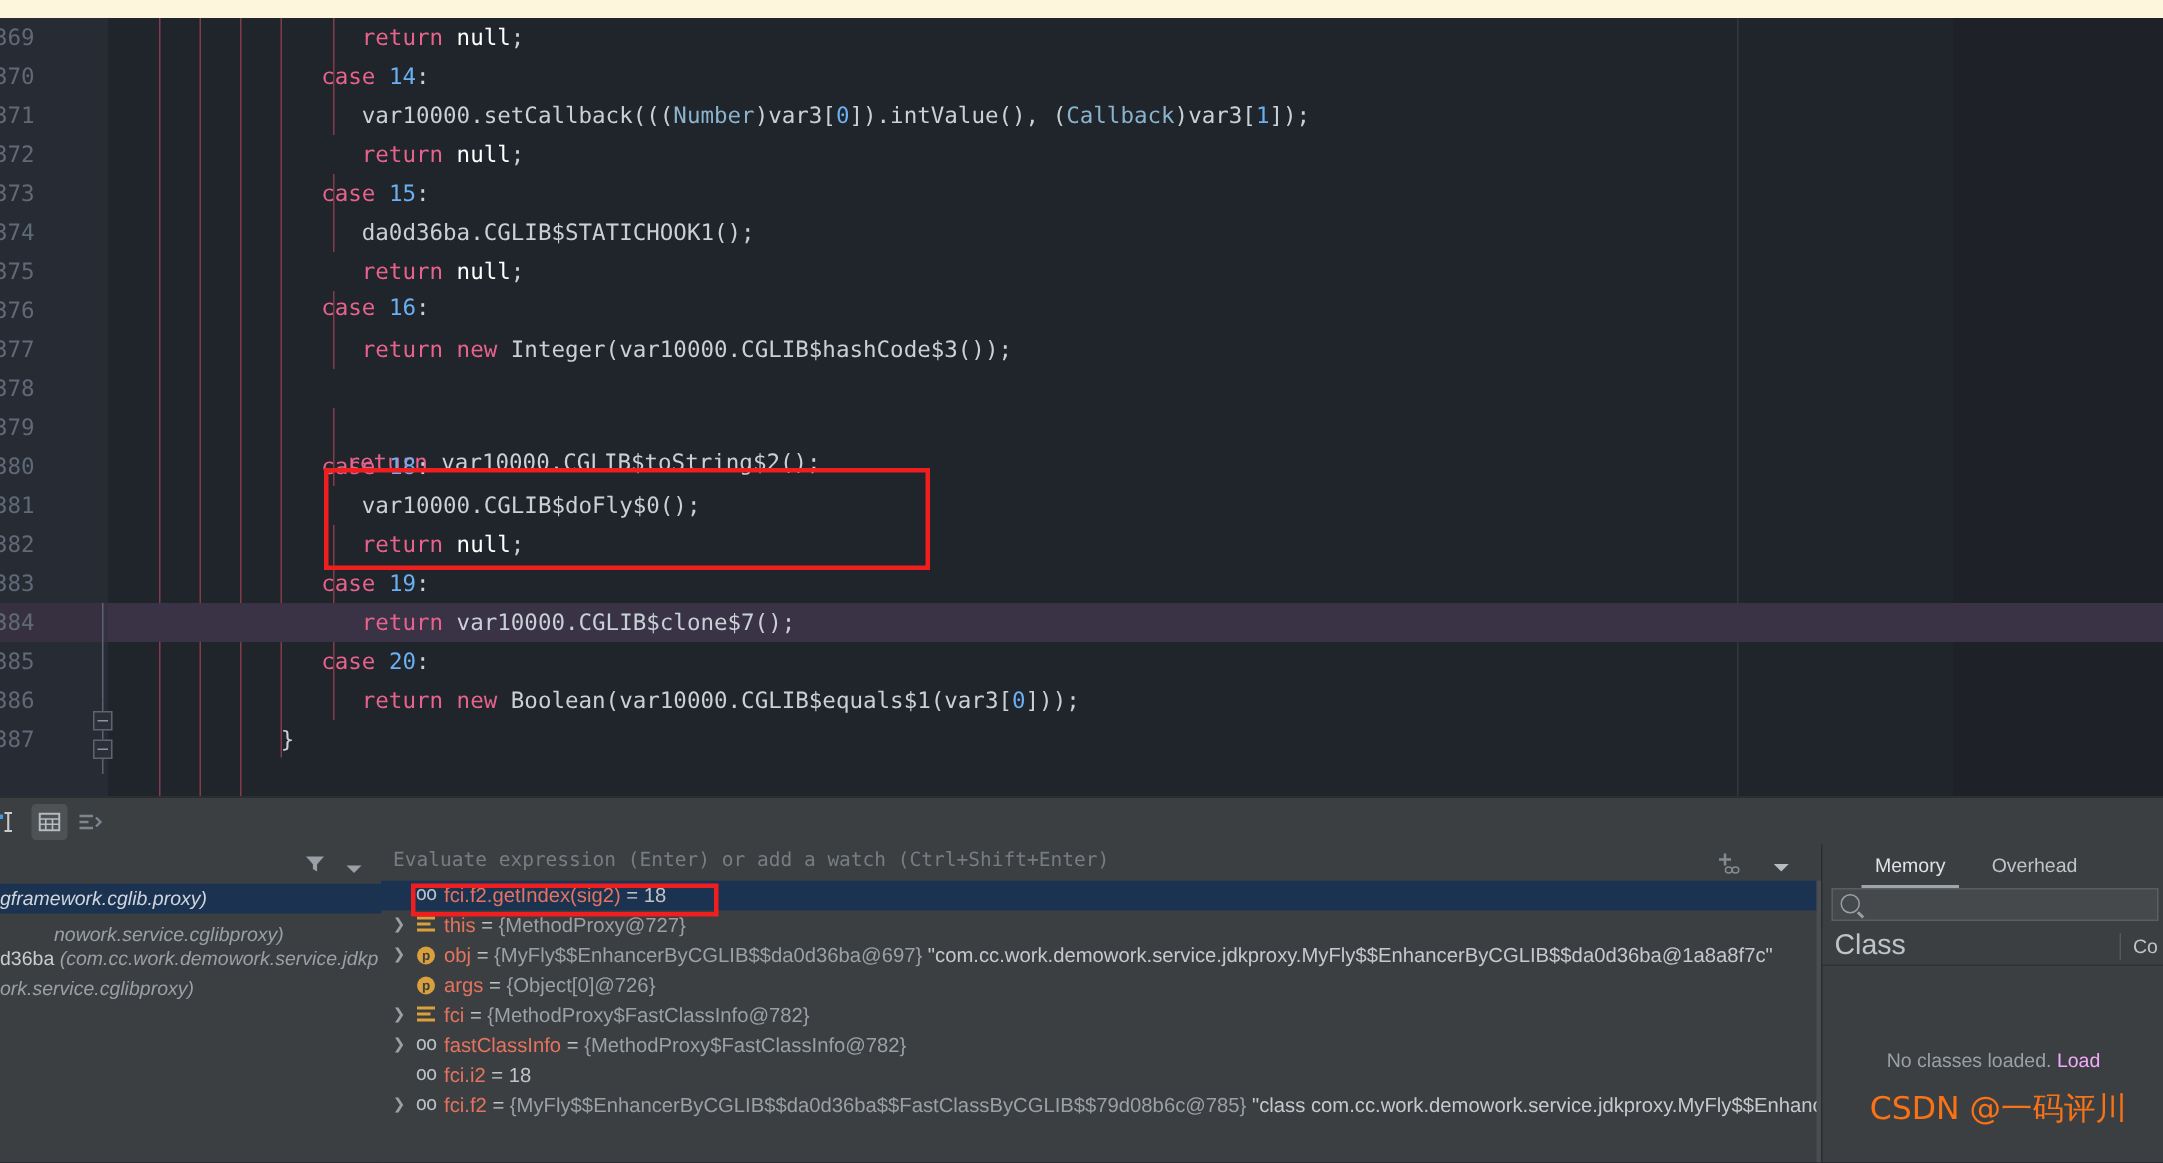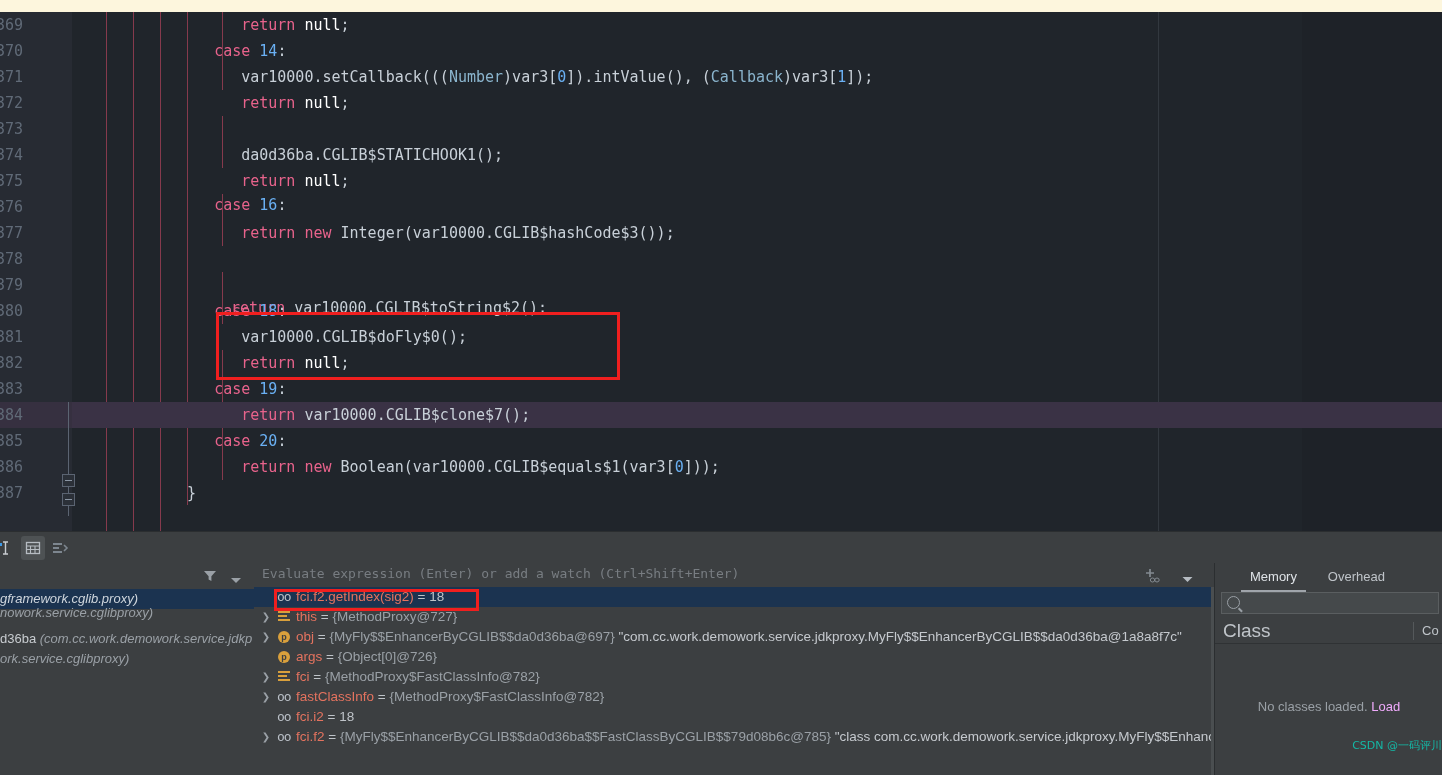--- a/index.html
+++ b/index.html
@@ -97,21 +97,21 @@
   .msearch .mag{position:absolute;left:5px;top:3px;width:11px;height:11px;border:1.6px solid #9aa0a6;border-radius:50%;}
   .msearch .mag:after{content:"";position:absolute;right:-4px;bottom:-3px;width:5px;height:1.6px;background:#9aa0a6;transform:rotate(45deg);}
   .mhead{position:absolute;left:0;top:56px;width:228px;height:24px;background:#3c3f41;border-bottom:1px solid #2f3234;}
   .mhead .c1{position:absolute;left:8px;top:0;line-height:24px;font-size:19px;color:#bfc4c9;}
   .mhead .c2{position:absolute;left:207px;top:0;line-height:24px;font-size:13px;color:#bfc4c9;}
   .mhead .div{position:absolute;left:198px;top:3px;width:1px;height:18px;background:#55595b;}
   .mempty{position:absolute;left:0;top:136px;width:228px;text-align:center;font-size:13px;color:#9aa0a6;}
   .mempty a{color:#f0abfc;text-decoration:none;}
 
   
-  .watermark{position:absolute;right:0;bottom:22px;font-size:11px;color:#14b8a6;font-family:"DejaVu Sans","Liberation Sans",sans-serif;}
+  .watermark{position:absolute;right:24px;bottom:22px;font-size:21px;color:#f97316;font-family:"DejaVu Sans","Liberation Sans",sans-serif;}
 
   
   .vscroll{position:absolute;right:0;top:0;width:4px;background:#5a5f63;}
 </style>
 </head>
 <body>
 
 <div id="app">
 
   <div class="top-strip"></div>
@@ -156,20 +156,21 @@
         <div class="lnum" style="top: 416px; left: -4px;">385</div>
         <div class="lnum" style="top: 442px; left: -4px;">386</div>
         <div class="lnum" style="top: 468px; left: -4px;">387</div>
       </div>
 
     <div class="code-lines" id="code-lines">
         <div class="cl" style="top: 0px;"><span class="txt" style="left: 241.2px;"><span class="kw2">return</span><span class="nullv"> null</span><span class="punc">;</span></span></div>
         <div class="cl" style="top: 26px;"><span class="txt" style="left: 214.16px;"><span class="kw2">case</span><span class="punc"> </span><span class="num">14</span><span class="punc">:</span></span></div>
         <div class="cl" style="top: 52px;"><span class="txt" style="left: 241.2px;"><span class="id">var10000</span><span class="punc">.setCallback(((</span><span class="cls">Number</span><span class="punc">)var3[</span><span class="num">0</span><span class="punc">]).intValue(), (</span><span class="cls">Callback</span><span class="punc">)var3[</span><span class="num">1</span><span class="punc">]);</span></span></div>
         <div class="cl" style="top: 78px;"><span class="txt" style="left: 241.2px;"><span class="kw2">return</span><span class="nullv"> null</span><span class="punc">;</span></span></div>
+        <div class="cl" style="top: 104px;"><span class="txt" style="left: 214.16px;"><span class="kw2">case</span><span class="punc"> </span><span class="num">15</span><span class="punc">:</span></span></div>
         <div class="cl" style="top: 130px;"><span class="txt" style="left: 241.2px;"><span class="id">da0d36ba.CGLIB$STATICHOOK1();</span></span></div>
         <div class="cl" style="top: 156px;"><span class="txt" style="left: 241.2px;"><span class="kw2">return</span><span class="nullv"> null</span><span class="punc">;</span></span></div>
         <div class="cl" style="top: 180px;"><span class="txt" style="left: 214.16px;"><span class="kw2">case</span><span class="punc"> </span><span class="num">16</span><span class="punc">:</span></span></div>
         <div class="cl" style="top: 208px;"><span class="txt" style="left: 241.2px;"><span class="kw2">return</span><span class="punc"> </span><span class="kw2">new</span><span class="id"> Integer(var10000.CGLIB$hashCode$3());</span></span></div>
         <div class="cl" style="top: 260px;"><span class="txt" style="left: 231px; margin-top: 23px;"><span class="kw2">return</span><span class="id"> var10000.CGLIB$toString$2();</span></span></div>
         <div class="cl" style="top: 286px;"><span class="txt" style="left: 214.16px;"><span class="kw2">case</span><span class="punc"> </span><span class="num">18</span><span class="punc">:</span></span></div>
         <div class="cl" style="top: 312px;"><span class="txt" style="left: 241.2px;"><span class="id">var10000.CGLIB$doFly$0();</span></span></div>
         <div class="cl" style="top: 338px;"><span class="txt" style="left: 241.2px;"><span class="kw2">return</span><span class="nullv"> null</span><span class="punc">;</span></span></div>
         <div class="cl" style="top: 364px;"><span class="txt" style="left: 214.16px;"><span class="kw2">case</span><span class="punc"> </span><span class="num">19</span><span class="punc">:</span></span></div>
         <div class="cl" style="top: 390px;"><span class="txt" style="left: 241.2px;"><span class="kw2">return</span><span class="id"> var10000.CGLIB$clone$7();</span></span></div>
@@ -224,21 +225,21 @@
             </svg>
         </div>
         <div style="position:absolute;right:12px;top:8px;">
           <svg width="12" height="9" viewBox="0 0 12 9">
               <path d="M1 2l5 5 5-5z" fill="#9aa0a6"></path>
             </svg>
         </div>
       </div>
       <div class="frames-list" id="frames-list">
           <div class="frame-row sel" style="top: 0px;"><span>gframework.cglib.proxy)</span></div>
-          <div class="frame-row" style="top: 14px;"><span>nowork.service.cglibproxy)</span></div>
+          <div class="frame-row" style="top: 24px; padding-left: 36px;"><span>nowork.service.cglibproxy)</span></div>
           <div class="frame-row" style="top: 40px;"><span class="bold">d36ba</span><span> (com.cc.work.demowork.service.jdkp</span></div>
           <div class="frame-row" style="top: 60px;"><span>ork.service.cglibproxy)</span></div>
         </div>
     </div>
 
     <div class="vars">
       <div class="eval-bar">
         <div class="eval-ph">Evaluate expression (Enter) or add a watch (Ctrl+Shift+Enter)</div>
         <div style="position:absolute;right:52px;top:4px;">
           <svg width="18" height="17" viewBox="0 0 18 17">

